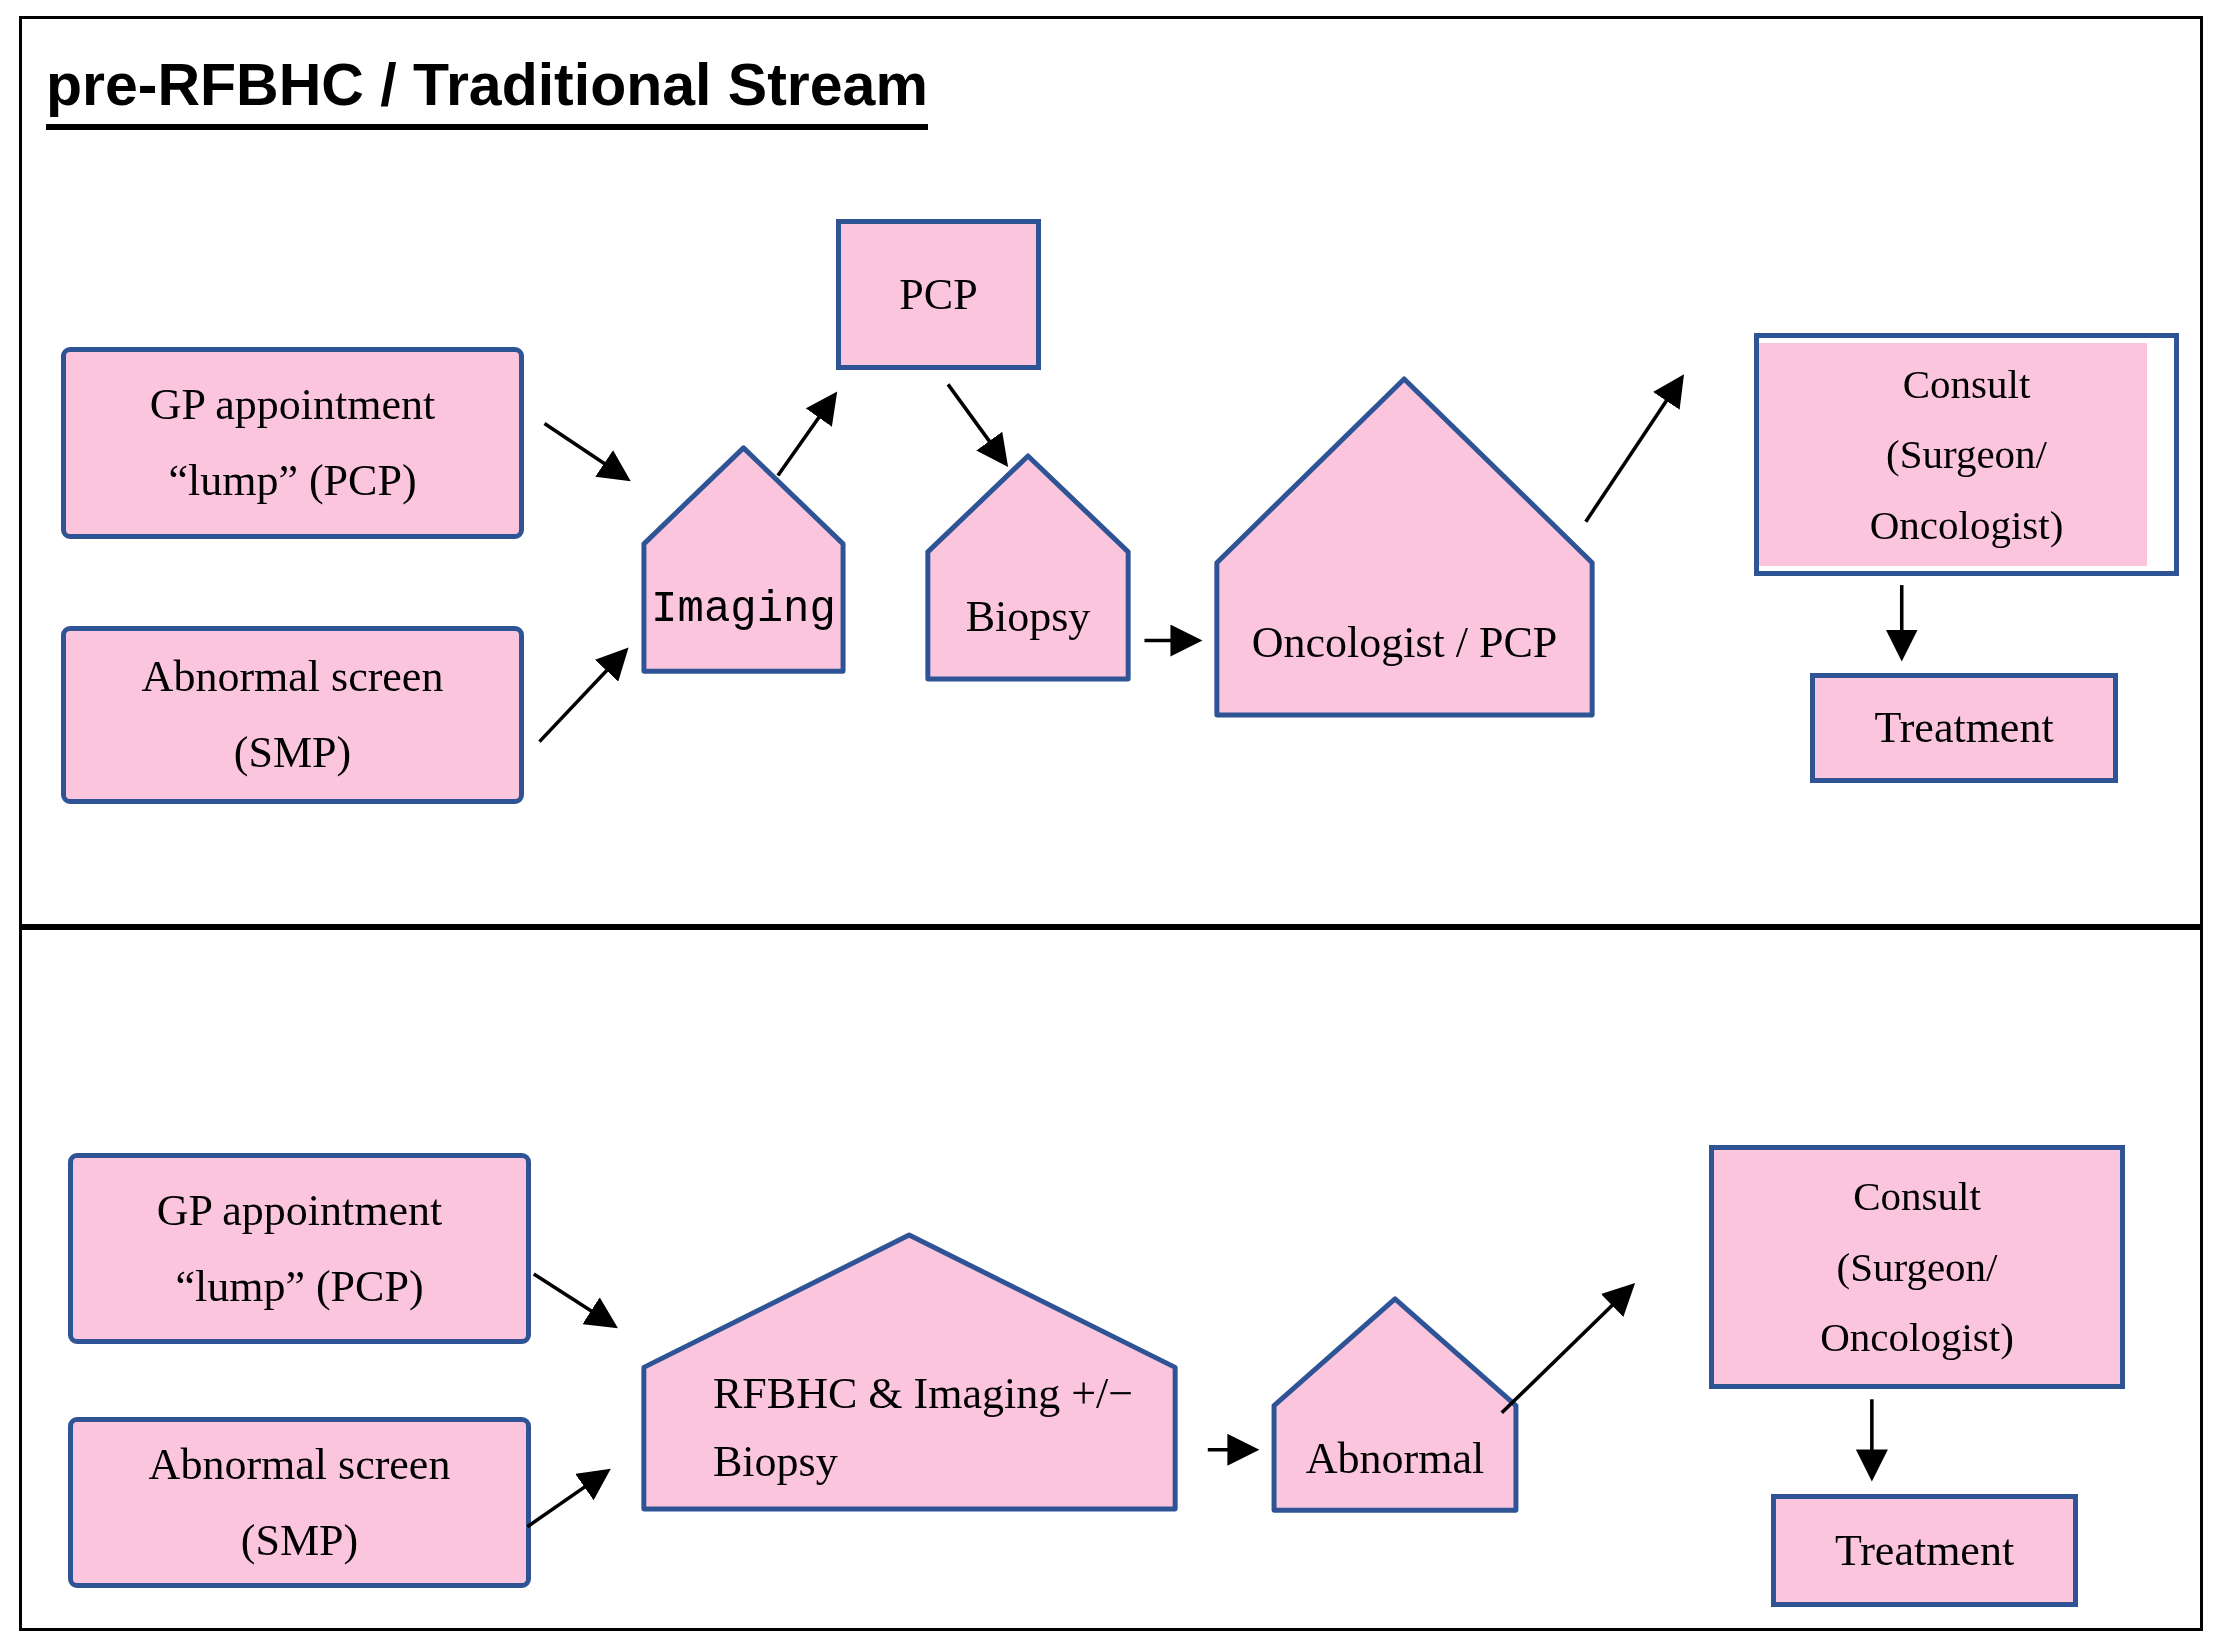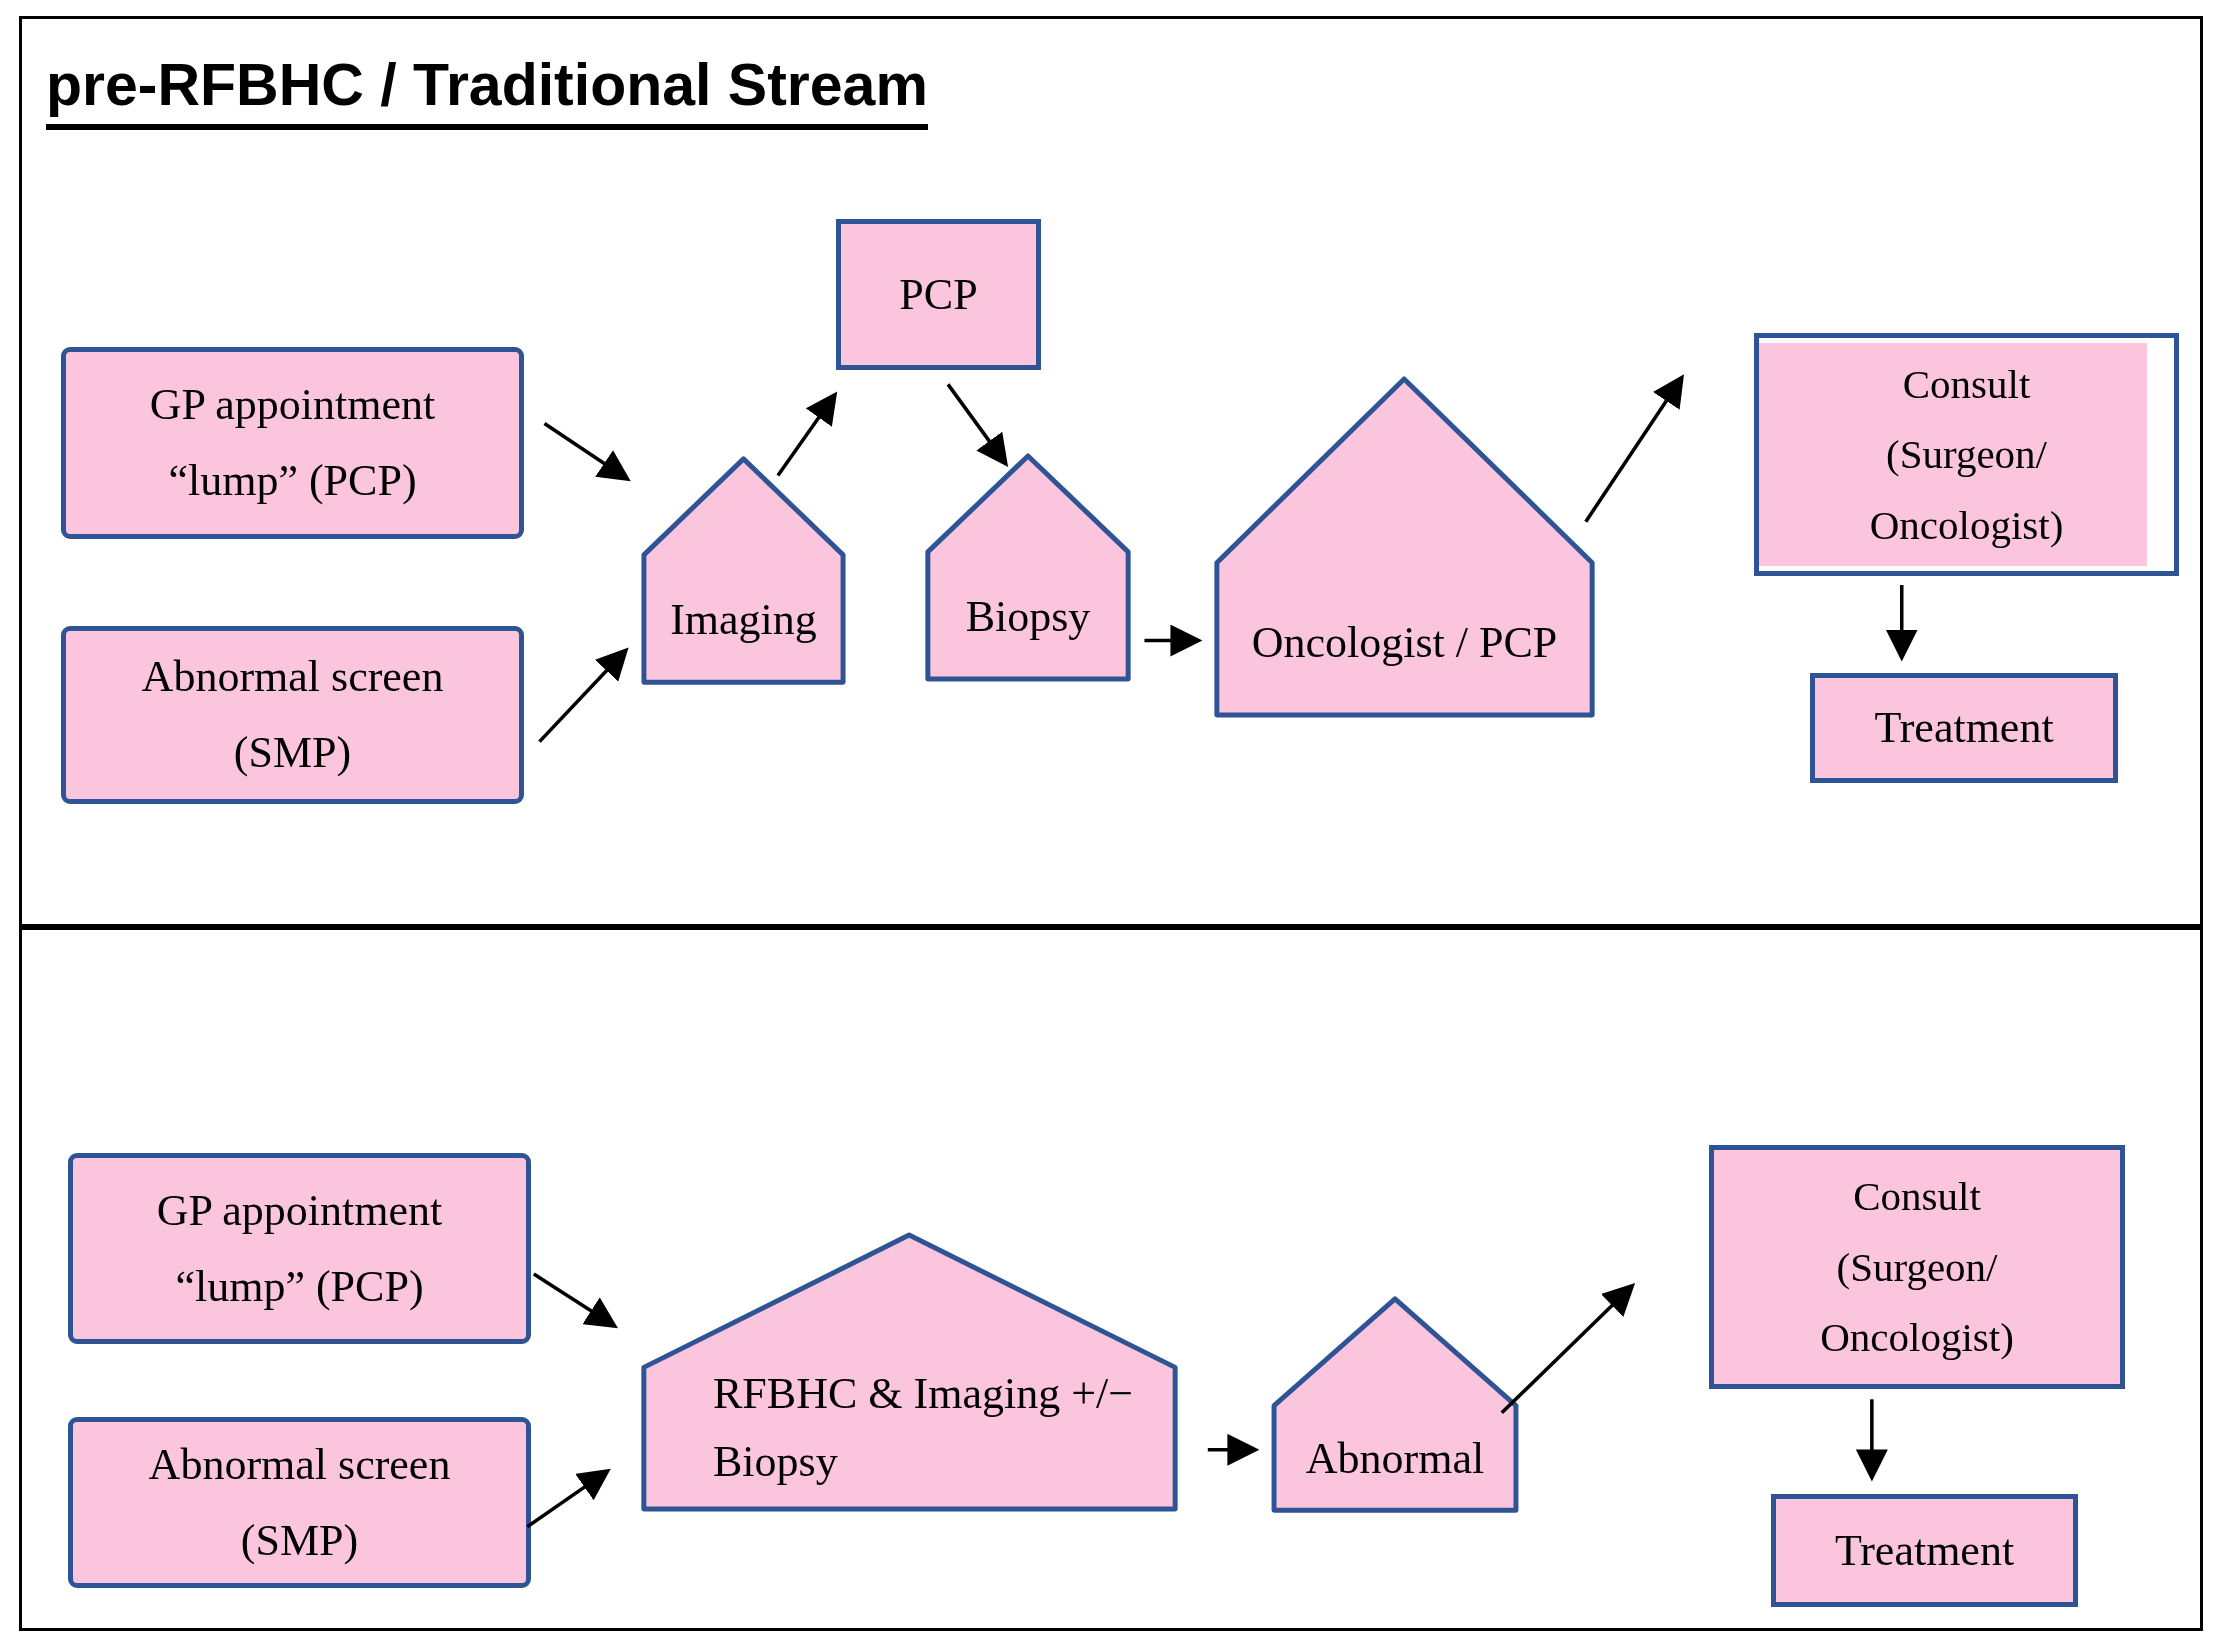--- a/index.html
+++ b/index.html
@@ -47,21 +47,21 @@
   .rx-treat1{left:1765px;top:673px;width:308px;height:110px;}
   .rx-consult2{left:1664px;top:1145px;width:416px;height:244px;}
   .rx-treat2{left:1726px;top:1494px;width:307px;height:113px;}
   .lines{font-size:41px;line-height:1.72;text-align:right;}
 
   
   .pent{position:absolute;}
   .pent svg{display:block;width:100%;height:100%;overflow:visible;}
   .pent .plabel{position:absolute;left:0;right:0;text-align:center;font-size:44px;line-height:1.1;}
   .pent .plabel-left{position:absolute;text-align:left;font-size:44px;line-height:68px;}
-  .p-imaging{left:641px;top:456px;width:205px;height:229px;}
+  .p-imaging{left:641px;top:445px;width:205px;height:229px;font-family:Liberation Mono, monospace;}
   .p-biopsy{left:925px;top:453px;width:206px;height:229px;}
   .p-diag1{left:1214px;top:376px;width:381px;height:342px;}
   .p-rfbhc{left:641px;top:1232px;width:537px;height:280px;}
   .p-diag2{left:1271px;top:1296px;width:248px;height:217px;}
 
   .arrow-layer{position:absolute;left:0;top:0;width:2227px;height:1647px;pointer-events:none;}
 </style>
 </head>
 <body>
 

